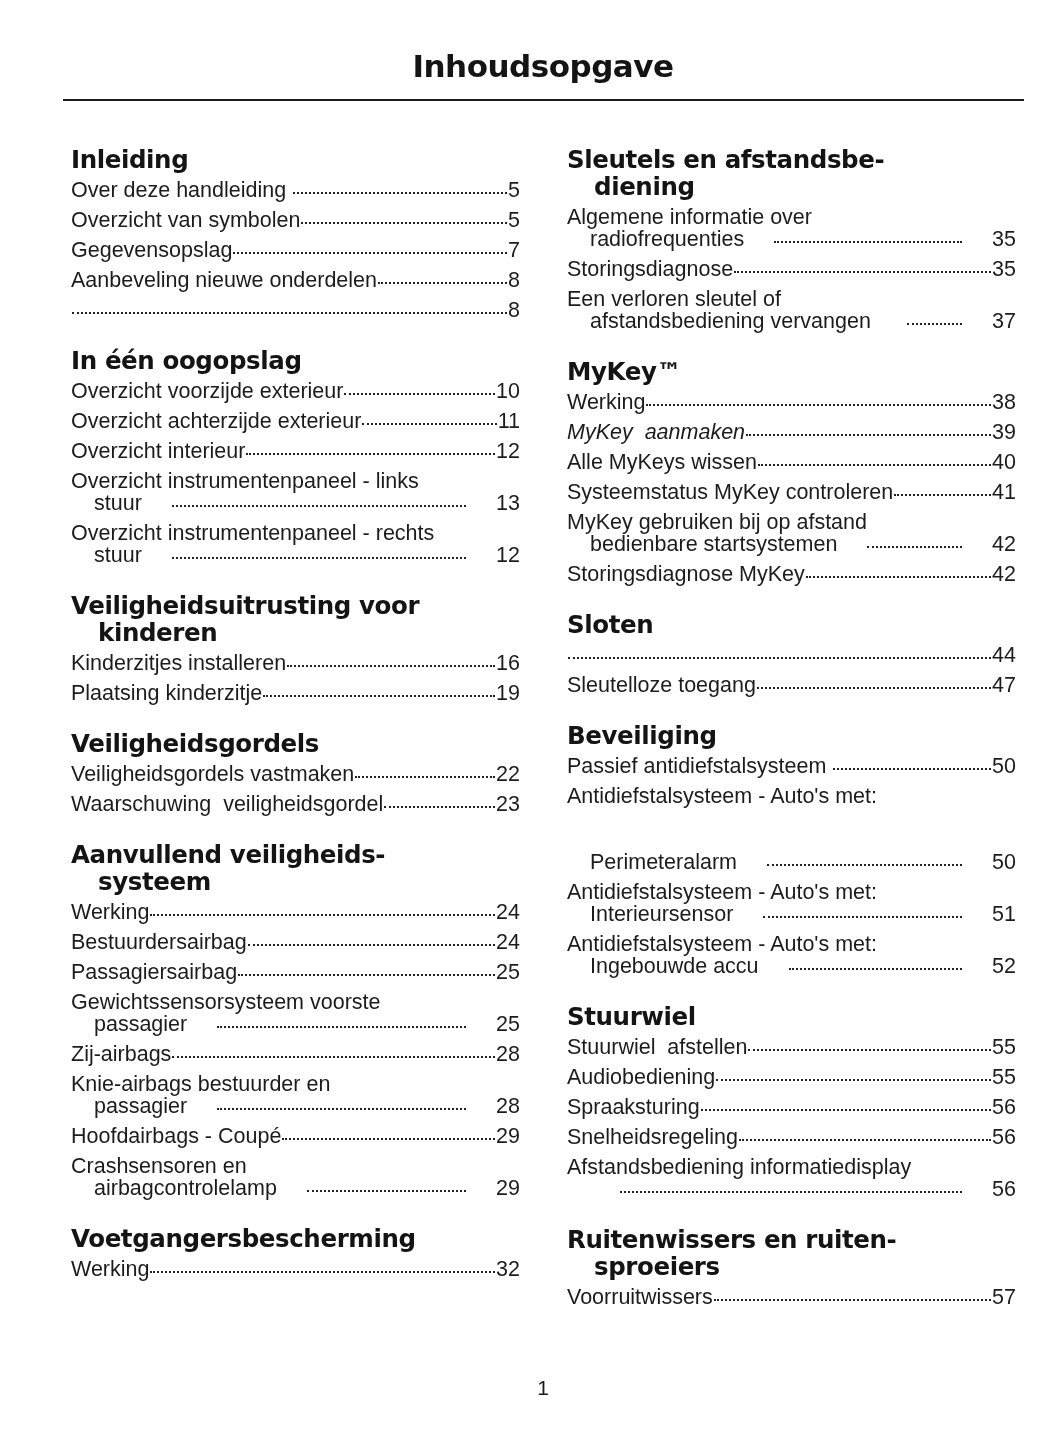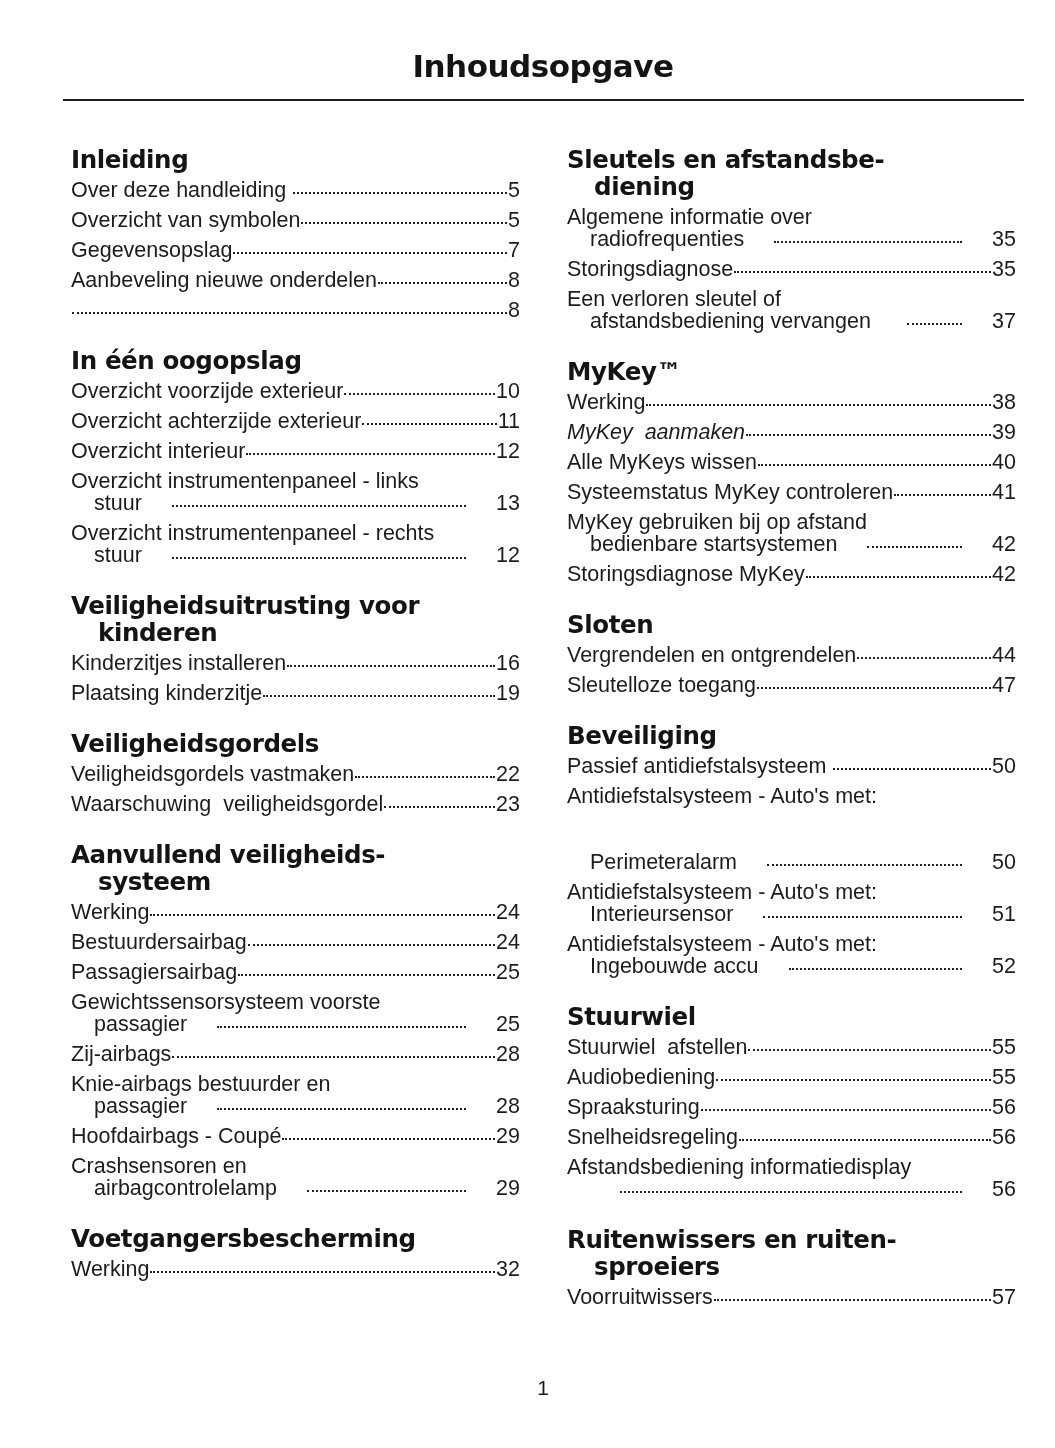--- a/index.html
+++ b/index.html
@@ -303,21 +303,20 @@
           <span class="label" style="white-space: pre;">Storingsdiagnose MyKey</span>
           <span class="dots"></span>
           <span class="page">42</span>
         </span>
       </div>
     </div>
     <div class="section">
       <div class="section-heading">Sloten</div>
       <div class="entry">
         <span class="leader-line">
-          <span class="label" style="white-space: pre;">Vergrendelen en ontgrendelen</span>
           <span class="dots"></span>
           <span class="page">44</span>
         </span>
       </div>
       <div class="entry">
         <span class="leader-line">
           <span class="label" style="white-space: pre;">Sleutelloze toegang</span>
           <span class="dots"></span>
           <span class="page">47</span>
         </span>

